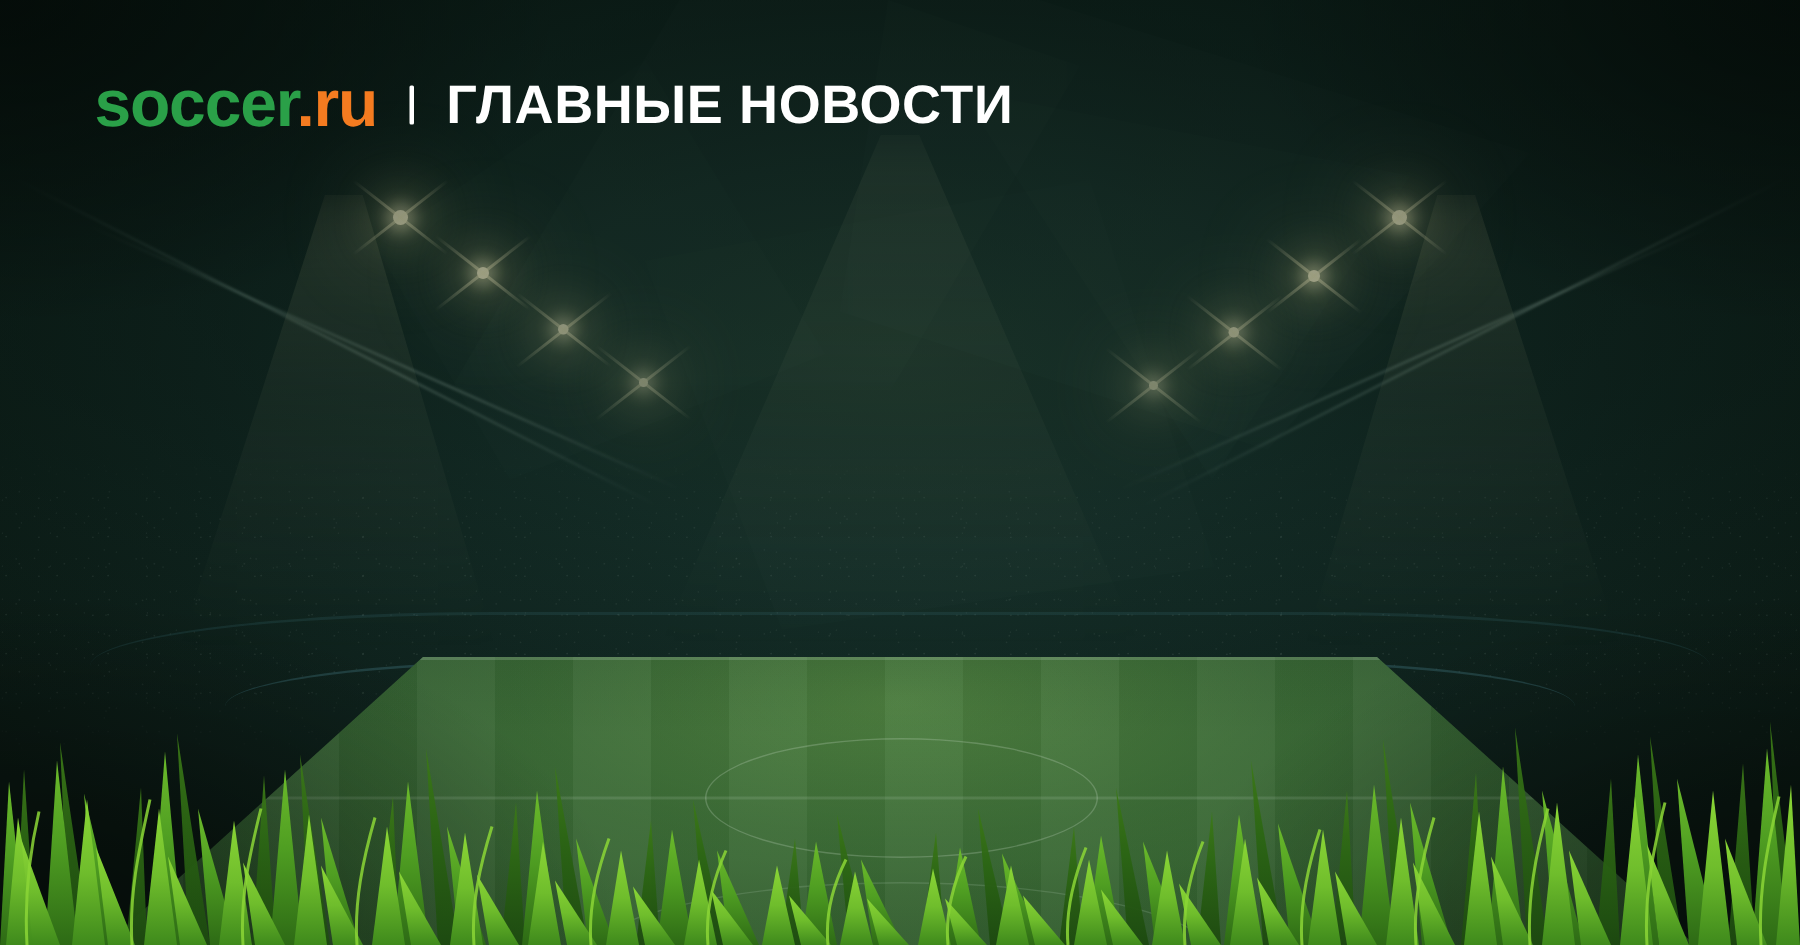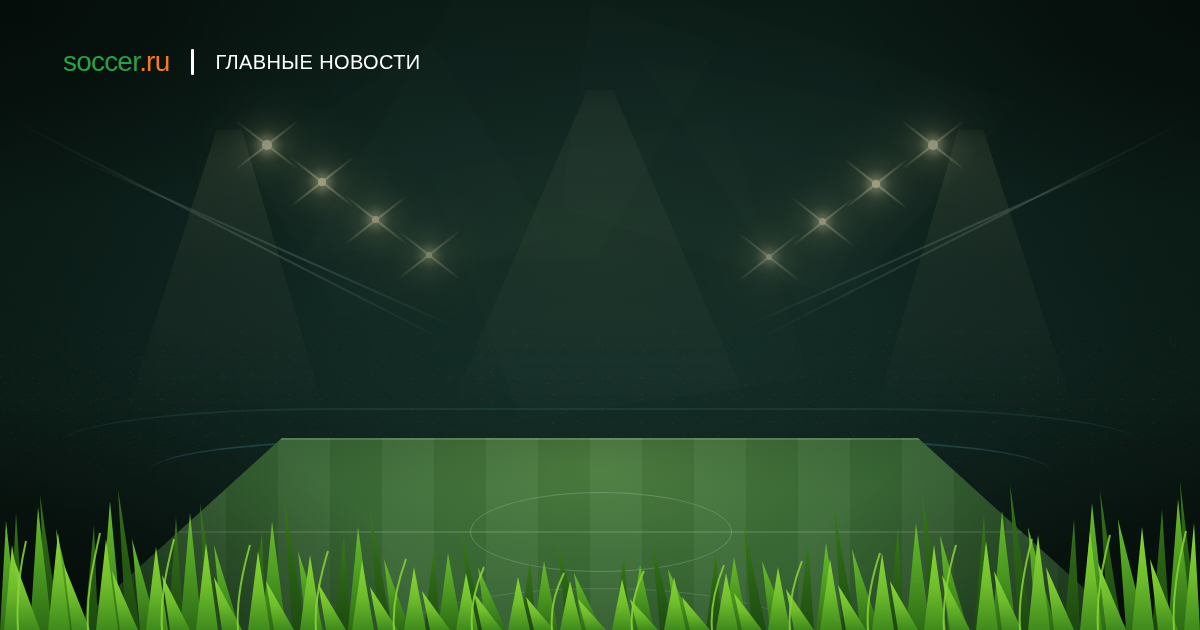--- a/index.html
+++ b/index.html
@@ -229,41 +229,41 @@
   .header {
     position: absolute;
     left: 63px;
     top: 48px;
     display: flex;
     align-items: center;
     gap: 0;
     z-index: 6;
   }
   .logo {
-    font-size: 28px;
-    font-weight: 400;
+    font-size: 44px;
+    font-weight: 700;
     letter-spacing: -0.8px;
     line-height: 1;
     white-space: nowrap;
   }
   .logo-word { color: #2aa048; }
   .logo-tld  { color: #f47b20; }
 
   .sep {
     display: inline-block;
     width: 3px;
     height: 26px;
     background: #ffffff;
     margin: 0 21px 0 22px;
     border-radius: 1px;
   }
   .kicker {
     color: #ffffff;
-    font-size: 20px;
-    font-weight: 400;
+    font-size: 36px;
+    font-weight: 700;
     letter-spacing: .4px;
     line-height: 1;
     white-space: nowrap;
   }
 
   
   .headline {
     position: absolute;
     left: 63px;
     top: 248px;

